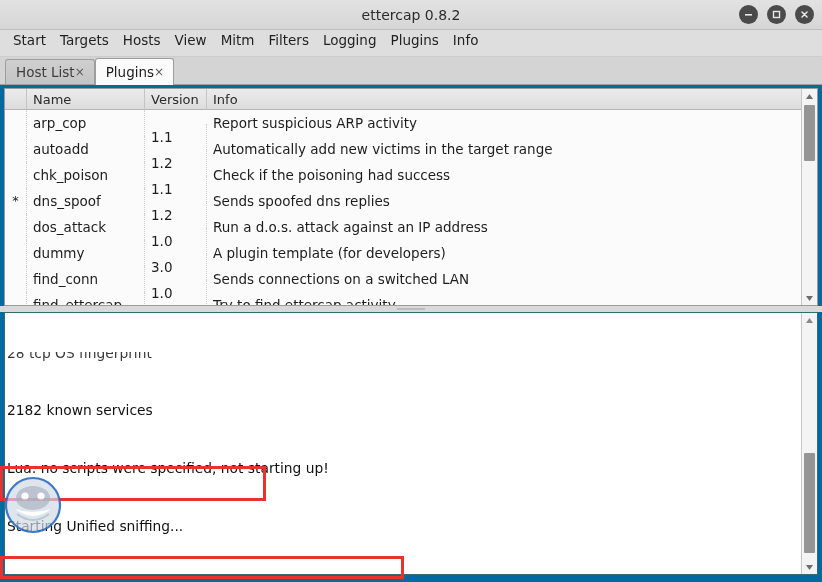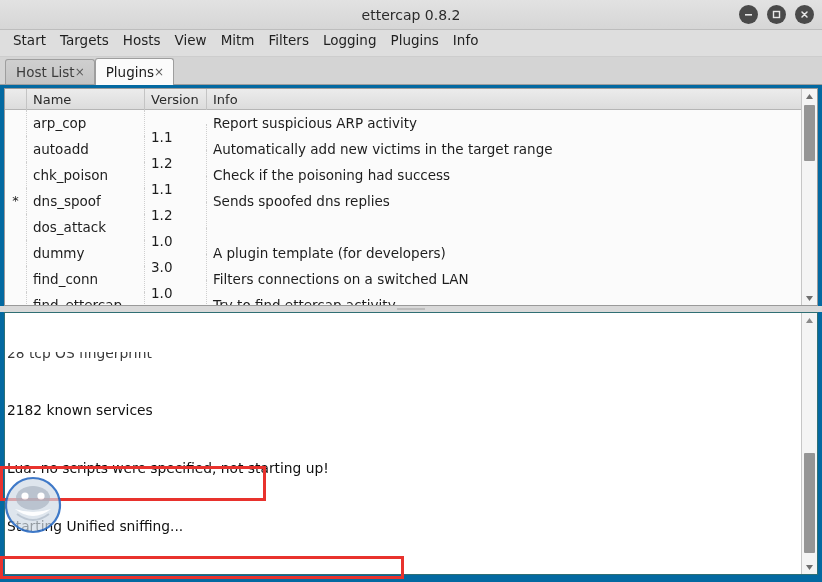--- a/index.html
+++ b/index.html
@@ -336,32 +336,33 @@
       <div class="row">
         <div class="cell c-mark">*</div>
         <div class="cell c-name">dns_spoof</div>
         <div class="cell c-ver">1.2</div>
         <div class="cell c-info">Sends spoofed dns replies</div>
       </div>
       <div class="row">
         <div class="cell c-mark"></div>
         <div class="cell c-name">dos_attack</div>
         <div class="cell c-ver">1.0</div>
+        <div class="cell c-info">Run a d.o.s. attack against an IP address</div>
       </div>
       <div class="row">
         <div class="cell c-mark"></div>
         <div class="cell c-name">dummy</div>
         <div class="cell c-ver">3.0</div>
         <div class="cell c-info">A plugin template (for developers)</div>
       </div>
       <div class="row">
         <div class="cell c-mark"></div>
         <div class="cell c-name">find_conn</div>
         <div class="cell c-ver">1.0</div>
-        <div class="cell c-info">Filters connections on a switched LAN</div>
+        <div class="cell c-info">Sends connections on a switched LAN</div>
       </div>
       <div class="row">
         <div class="cell c-mark"></div>
         <div class="cell c-name">find_ettercap</div>
         <div class="cell c-ver">2.0</div>
         <div class="cell c-info">Try to find ettercap activity</div>
       </div>
     </div>
 
     <div class="vscroll">

